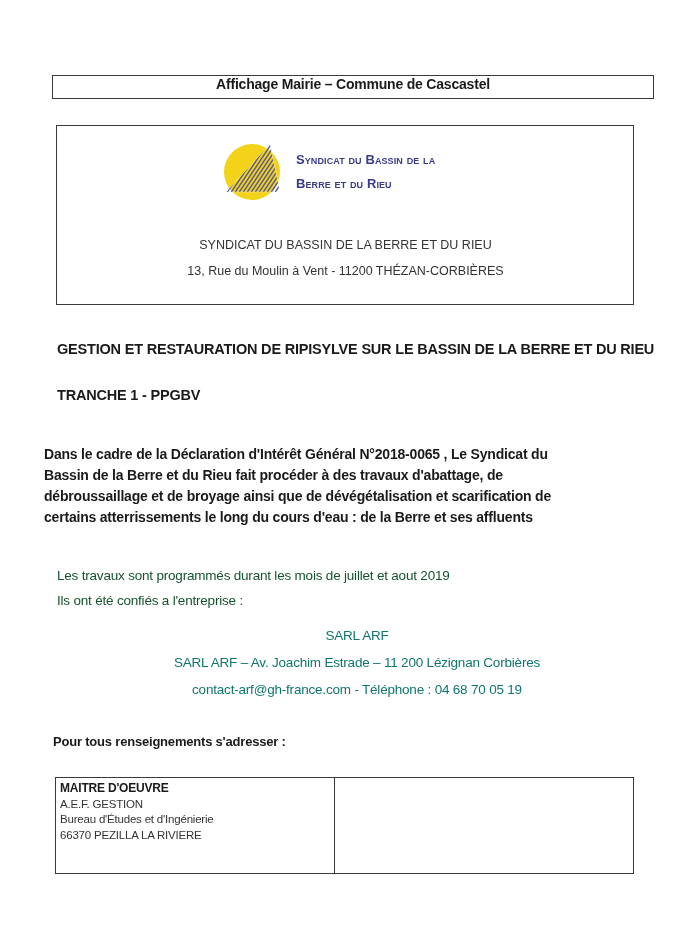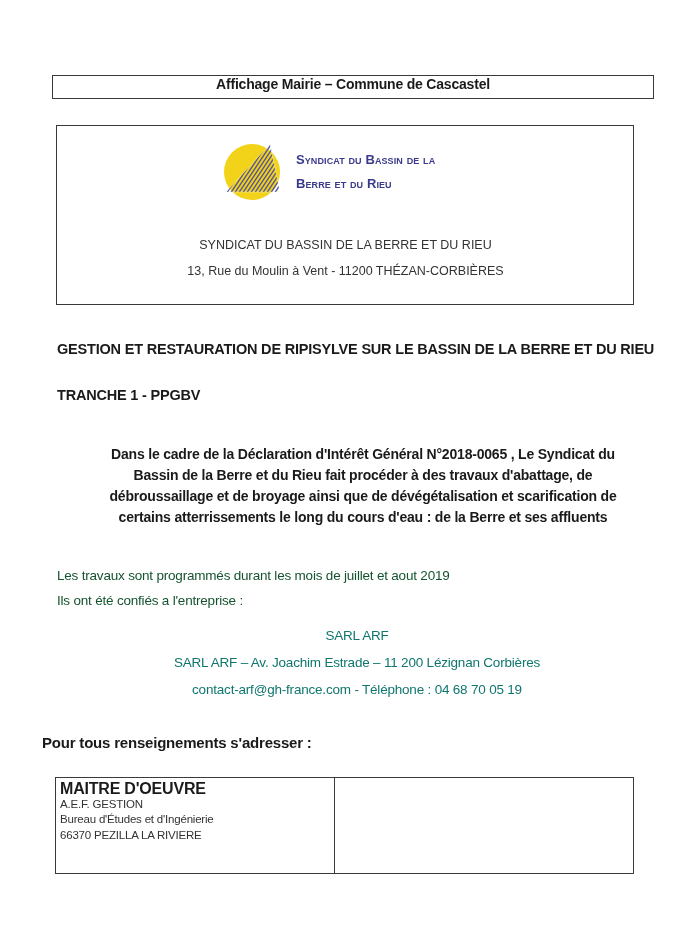--- a/index.html
+++ b/index.html
@@ -33,45 +33,45 @@
 
     .project-title {
       left: 57px; top: 340px; width: 600px;
       font-size: 14.5px; font-weight: bold; line-height: 19px; letter-spacing: -0.2px;
     }
     .tranche {
       left: 57px; top: 387px; font-size: 14.5px; font-weight: bold; letter-spacing: -0.2px;
     }
 
     .intro {
-      left: 70px; width: 586px; top: 444px; text-align: center;
+      left: 44px; width: 586px; top: 444px; 
       font-size: 14px; font-weight: bold; line-height: 21px; letter-spacing: -0.2px;
     }
 
     .schedule { left: 57px; top: 563px; font-size: 13.5px; line-height: 25px; color: #14532d; letter-spacing: -0.2px; }
     .contractor {
       left: 57px; width: 600px; top: 622px; text-align: center;
       font-size: 13.5px; line-height: 27px; color: #0f766e; letter-spacing: -0.2px;
     }
 
     .info-heading {
-      left: 42px; top: 734px; font-size: 15px; font-weight: bold; letter-spacing: -0.2px;
+      left: 53px; top: 734px; font-size: 13px; font-weight: bold; letter-spacing: -0.2px;
     }
 
     .contact-table {
       left: 55px; top: 777px; width: 579px; height: 97px;
       border: 1.5px solid #3a3a3a; display: flex; box-sizing: border-box;
     }
     .contact-col {
       padding: 3px 4px; box-sizing: border-box;
       font-size: 11.5px; line-height: 15.5px; color: #333; letter-spacing: -0.2px;
     }
     .contact-col.left { width: 279px; border-right: 1.5px solid #3a3a3a; }
     .contact-col.right { flex: 1; }
-    .contact-col .role { font-weight: bold; color: #1a1a1a; font-size: 16px; }
+    .contact-col .role { font-weight: bold; color: #1a1a1a; font-size: 12px; }
     .contact-col.right .line { font-size: 11px; }
   </style>
 </head>
 <body>
 
 <div class="abs header-box">
   <span>Affichage Mairie – Commune de Cascastel</span>
 </div>
 
 <div class="abs org-box"></div>

